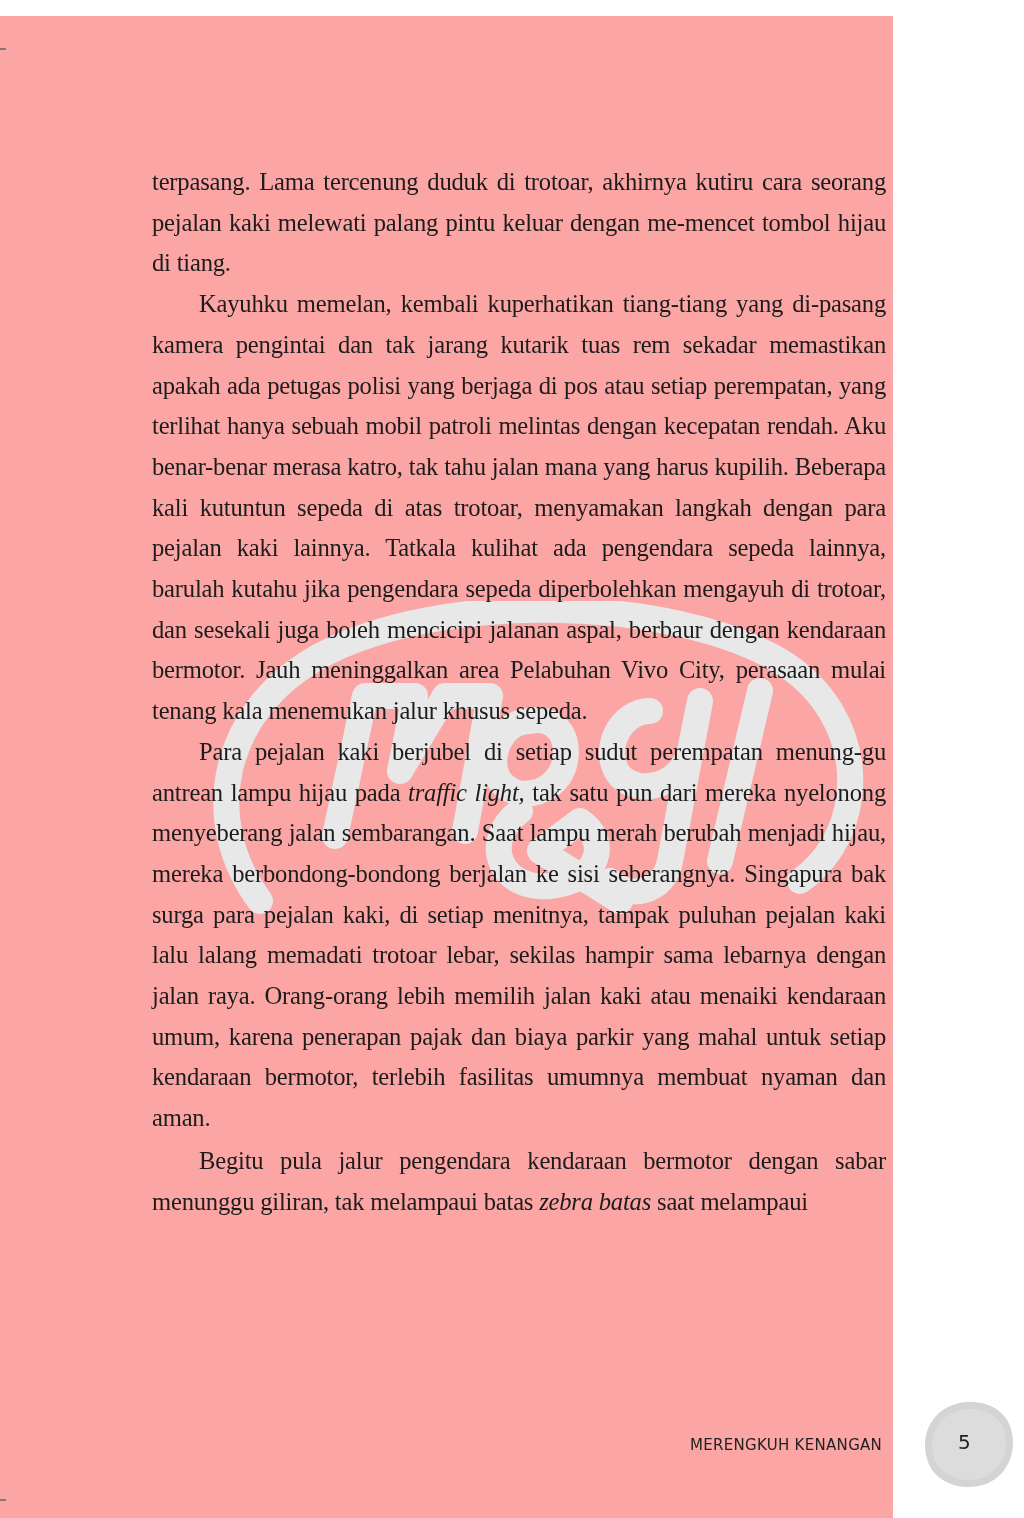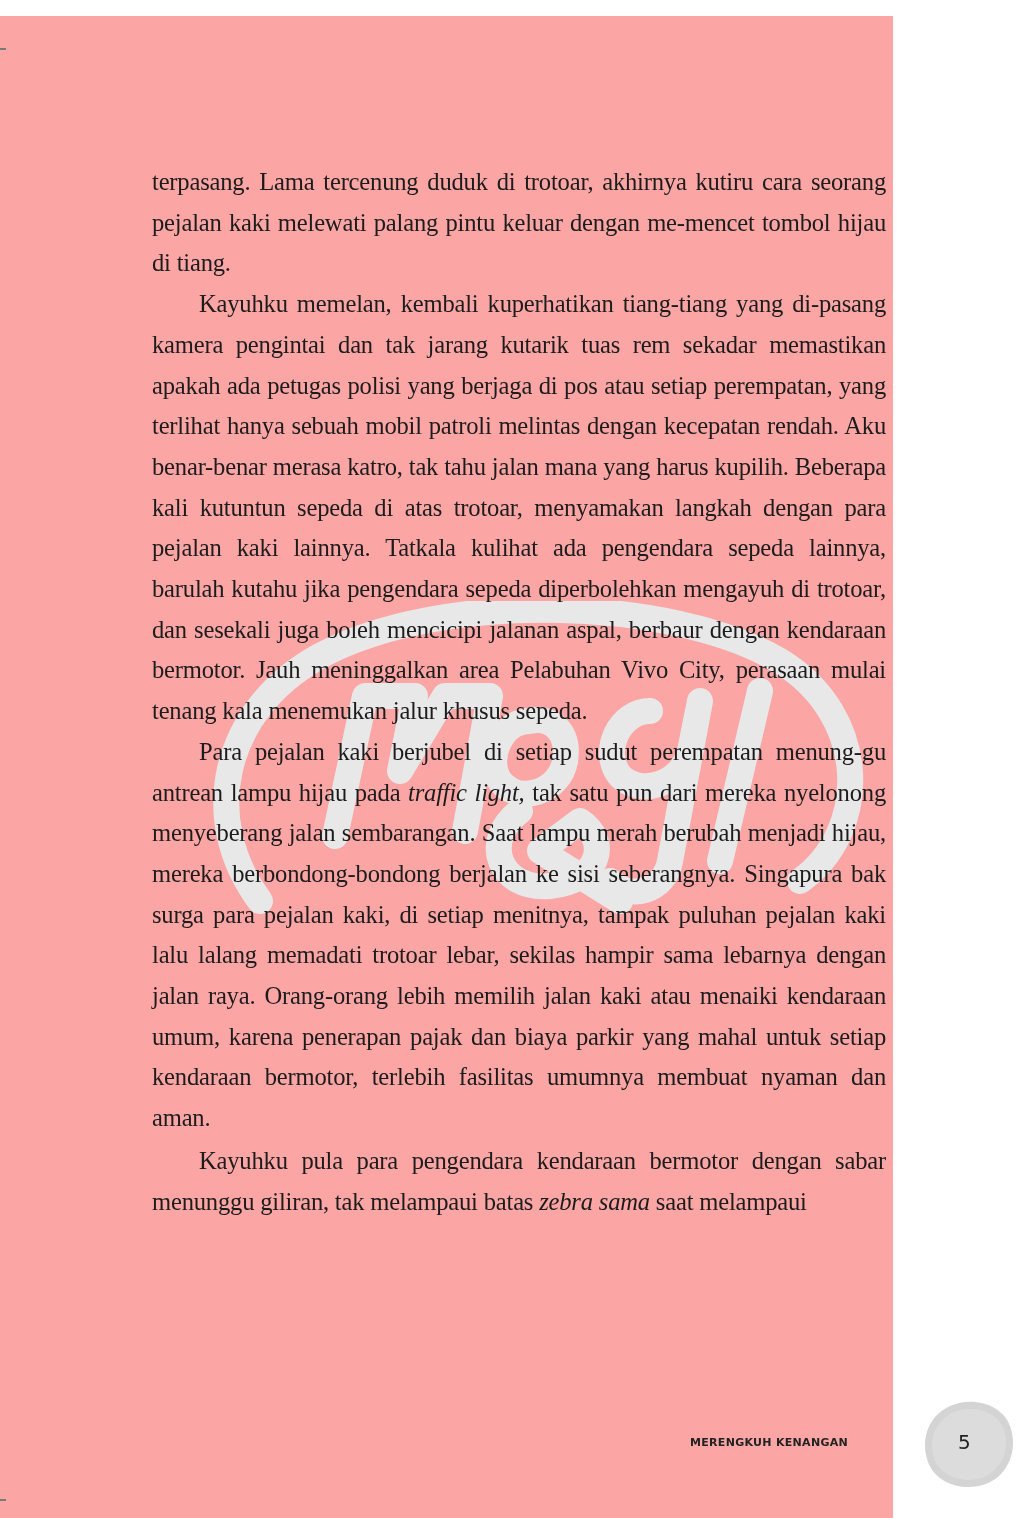--- a/index.html
+++ b/index.html
@@ -18,21 +18,21 @@
     text-align: justify; letter-spacing: -0.2px;
   }
   .text-block p { margin: 0; text-indent: 47px; }
   .text-block p.noindent { text-indent: 0; }
   .text-block p.gap { margin-top: 2px; }
   .it { font-style: italic; margin-top: 37px; }
 
   .footer-title {
     position: absolute; left: 690px; top: 1420px;
     font-family: "DejaVu Sans", "Liberation Sans", sans-serif;
-    font-size: 11px; letter-spacing: 0.3px; color: #222; font-weight: bold;
+    font-size: 15px; letter-spacing: 0.3px; color: #222;
   }
   .page-blob { position: absolute; left: 920px; top: 1382px; width: 96px; height: 92px; }
   .page-number {
     position: absolute; left: 958px; top: 1414px;
     font-family: "DejaVu Sans", "Liberation Sans", sans-serif;
     font-size: 20px; color: #222;
   }
 </style>
 </head>
 <body>
@@ -49,21 +49,21 @@
       <path d="M320 210 C 280 240, 300 290, 350 285 C 400 280, 410 240, 380 220 L 340 250 L 420 300"></path>
       <path d="M450 110 C 420 110, 400 150, 420 175 C 440 195, 480 185, 490 150 L 500 100 L 470 260 C 465 290, 430 300, 410 280"></path>
       <path d="M560 90 L 520 260"></path>
     </g>
   </svg>
 
   <div class="text-block" id="body-text">
       <p class="noindent"><span>terpasang. Lama tercenung duduk di trotoar, akhirnya kutiru cara seorang pejalan kaki melewati palang pintu keluar dengan me-mencet tombol hijau di tiang.</span></p>
       <p><span>Kayuhku memelan, kembali kuperhatikan tiang-tiang yang di-pasang kamera pengintai dan tak jarang kutarik tuas rem sekadar memastikan apakah ada petugas polisi yang berjaga di pos atau setiap perempatan, yang terlihat hanya sebuah mobil patroli melintas dengan kecepatan rendah. Aku benar-benar merasa katro, tak tahu jalan mana yang harus kupilih. Beberapa kali kutuntun sepeda di atas trotoar, menyamakan langkah dengan para pejalan kaki lainnya. Tatkala kulihat ada pengendara sepeda lainnya, barulah kutahu jika pengendara sepeda diperbolehkan mengayuh di trotoar, dan sesekali juga boleh mencicipi jalanan aspal, berbaur dengan kendaraan bermotor. Jauh meninggalkan area Pelabuhan Vivo City, perasaan mulai tenang kala menemukan jalur khusus sepeda.</span></p>
       <p><span>Para pejalan kaki berjubel di setiap sudut perempatan menung-gu antrean lampu hijau pada </span><span class="it">traffic light,</span><span> tak satu pun dari mereka nyelonong menyeberang jalan sembarangan. Saat lampu merah berubah menjadi hijau, mereka berbondong-bondong berjalan ke sisi seberangnya.  Singapura bak surga para pejalan kaki, di setiap menitnya, tampak puluhan pejalan kaki lalu lalang memadati trotoar lebar, sekilas hampir sama lebarnya dengan jalan raya. Orang-orang lebih memilih jalan kaki atau menaiki kendaraan umum, karena penerapan pajak dan biaya parkir yang mahal untuk setiap kendaraan bermotor, terlebih fasilitas umumnya membuat nyaman dan aman.</span></p>
-      <p class="gap"><span>Kayuhku pula para pengendara kendaraan bermotor dengan sabar menunggu giliran, tak melampaui batas </span><span class="it">zebra sama</span><span> saat melampaui</span></p>
+      <p class="gap"><span>Begitu pula jalur pengendara kendaraan bermotor dengan sabar menunggu giliran, tak melampaui batas </span><span class="it">zebra batas</span><span> saat melampaui</span></p>
     </div>
 
   <div class="footer-title">MERENGKUH KENANGAN</div>
   <svg class="page-blob" viewBox="0 0 96 92">
     <path d="M30 8 C 52 -2, 82 6, 90 28 C 98 50, 90 76, 66 86 C 44 94, 16 86, 8 64 C 0 42, 8 18, 30 8 Z" fill="#d4d4d4"></path>
     <path d="M34 14 C 54 6, 78 14, 84 32 C 90 52, 82 72, 62 80 C 42 86, 20 78, 14 60 C 8 40, 16 22, 34 14 Z" fill="#dcdcdc"></path>
   </svg>
   <div class="page-number">5</div>
 </div>
 

